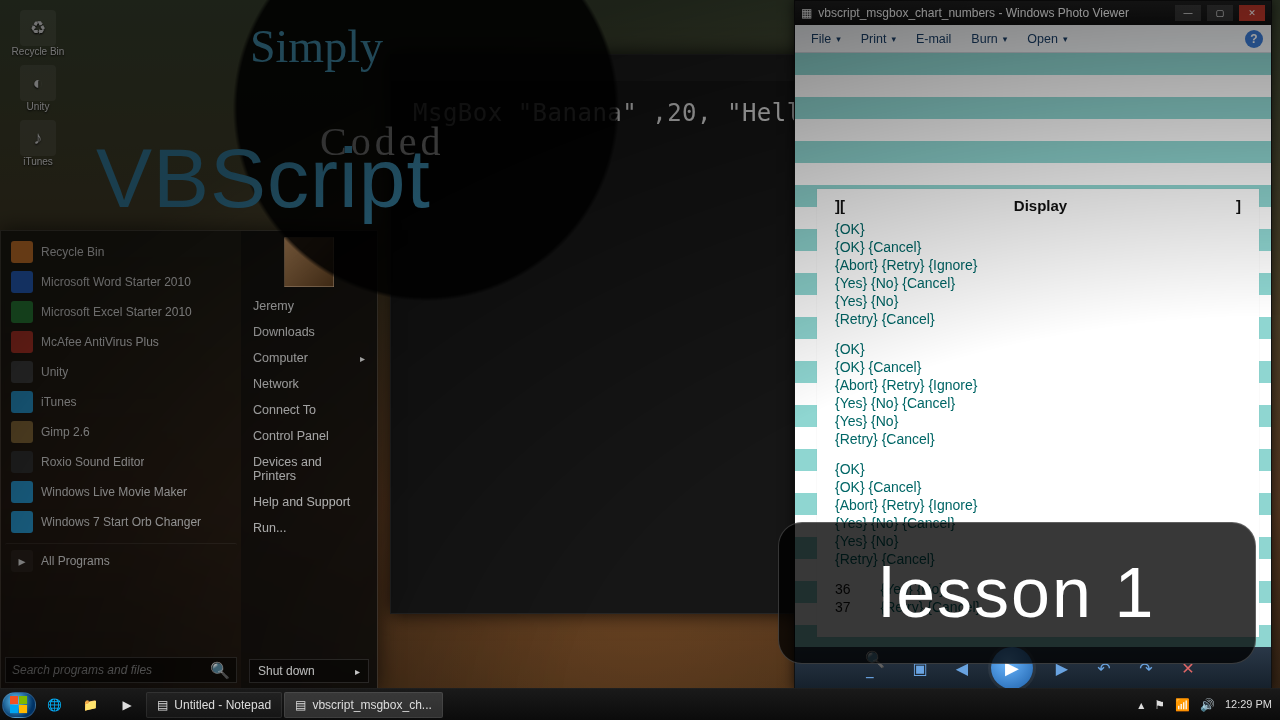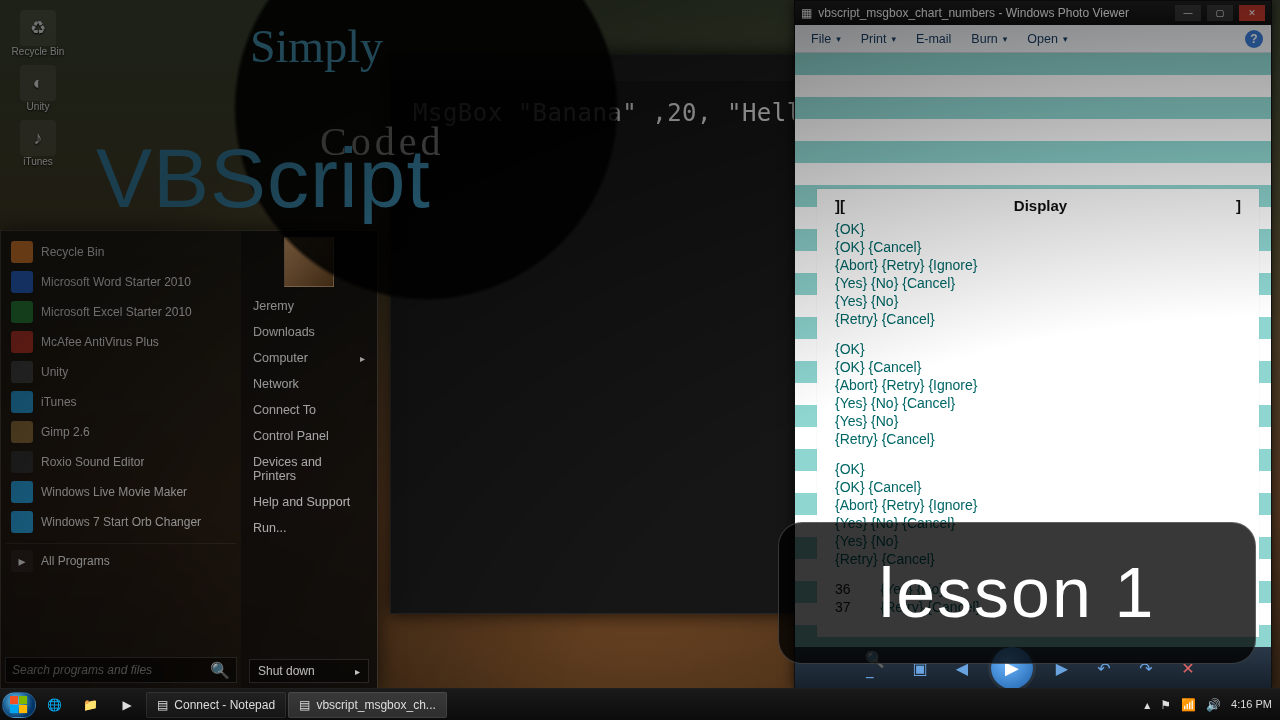--- a/index.html
+++ b/index.html
@@ -359,27 +359,27 @@
       <rect x="0" y="5" width="4.5" height="4.5" fill="#00a4ef"></rect>
         <rect x="5" y="5" width="4.5" height="4.5" fill="#ffb900"></rect>
     </svg>
   </div>
   <div class="tb-pin">🌐</div>
   <div class="tb-pin">📁</div>
   <div class="tb-pin">▶</div>
   <div id="tb-tasks" style="display:flex; gap:2px;">
       <div class="tb-task">
         <span>▤</span>
-        <span class="ellipsis">Connect - Notepad</span>
+        <span class="ellipsis">Untitled - Notepad</span>
       </div>
       <div class="tb-task active">
         <span>▤</span>
         <span class="ellipsis">vbscript_msgbox_ch...</span>
       </div>
     </div>
   <div class="sys-tray">
     <span>▴</span>
     <span>⚑</span>
     <span>📶</span>
     <span>🔊</span>
-    <div class="clock">4:16 PM</div>
+    <div class="clock">12:29 PM</div>
   </div>
 </div>
 
 </body></html>

